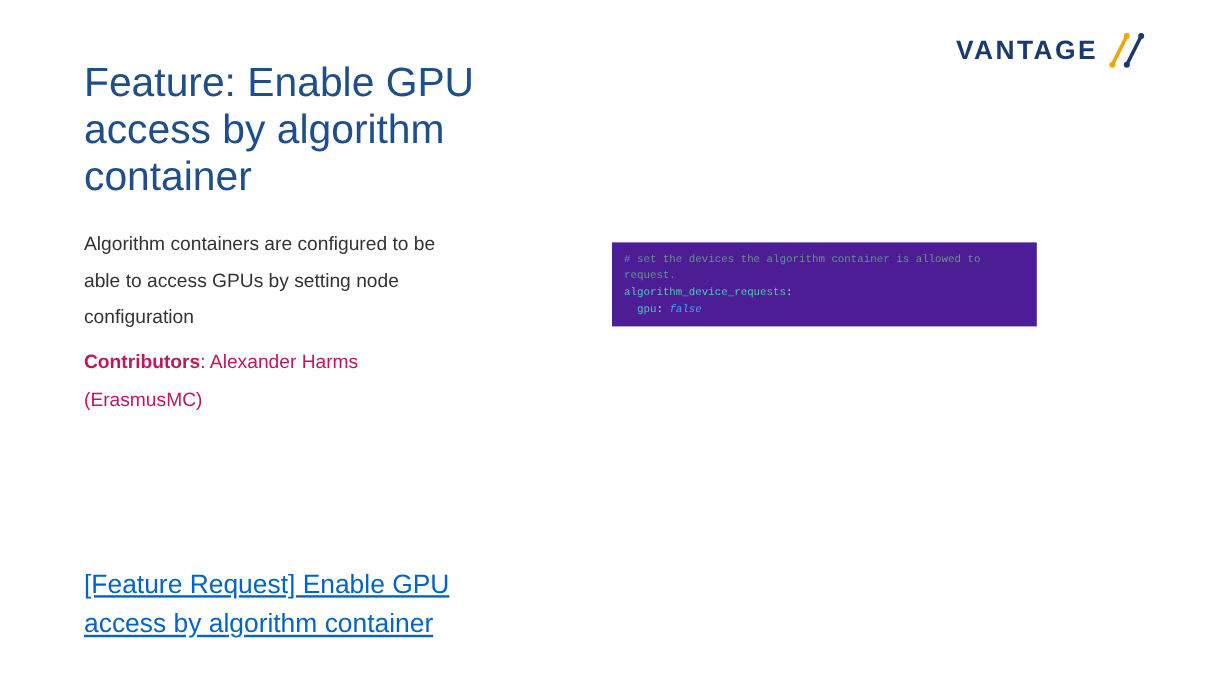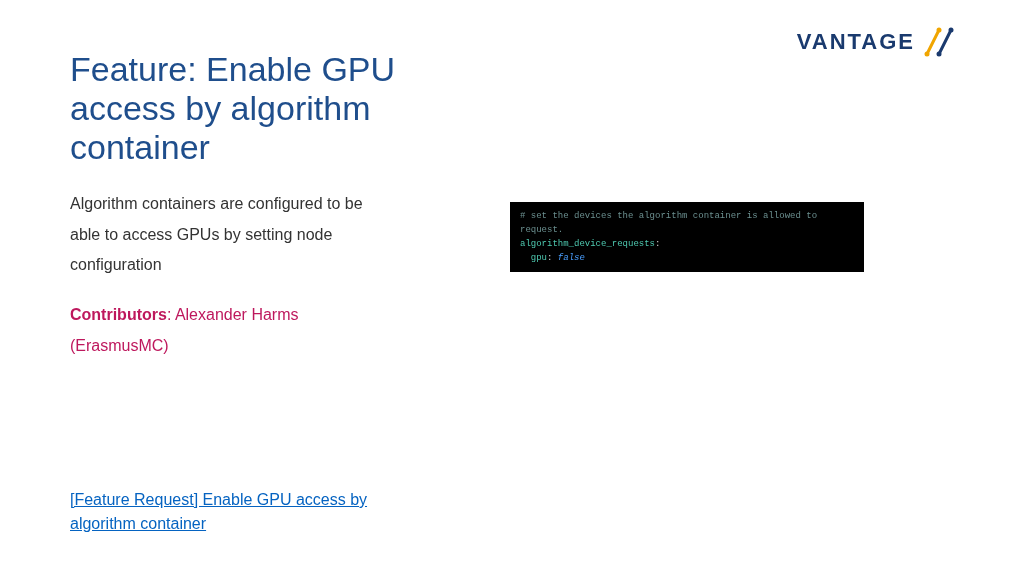--- a/index.html
+++ b/index.html
@@ -41,50 +41,50 @@
     font-weight: 400;
     line-height: 1.15;
     max-width: 330px;
     margin-bottom: 22px;
   }
   .desc {
     color: #333;
     font-size: 16px;
     line-height: 1.9;
     max-width: 320px;
-    margin-bottom: 20px;
+    margin-bottom: 8px;
   }
   .contrib {
     color: #be185d;
     font-size: 16px;
     line-height: 1.9;
     max-width: 320px;
   }
   .contrib .label {
     font-weight: 700;
   }
   .link-area {
     position: absolute;
     left: 70px;
     bottom: 40px;
     max-width: 320px;
   }
   .link-area a {
     color: #0563c1;
-    font-size: 16px;
+    font-size: 22px;
     text-decoration: underline;
     line-height: 1.5;
   }
   .code-block {
     position: absolute;
     left: 510px;
     top: 202px;
     width: 354px;
     height: 70px;
-    background: #000000;
+    background: #4c1d95;
     padding: 8px 10px;
     font-family: "Consolas", "Courier New", monospace;
     font-size: 9px;
     line-height: 1.55;
     overflow: hidden;
   }
   .code-block .comment { color: #6b8f8f; }
   .code-block .key { color: #4ec9b0; }
   .code-block .subkey { color: #4ec9b0; text-align: center; }
   .code-block .value { color: #4a9fff; font-style: italic; }

